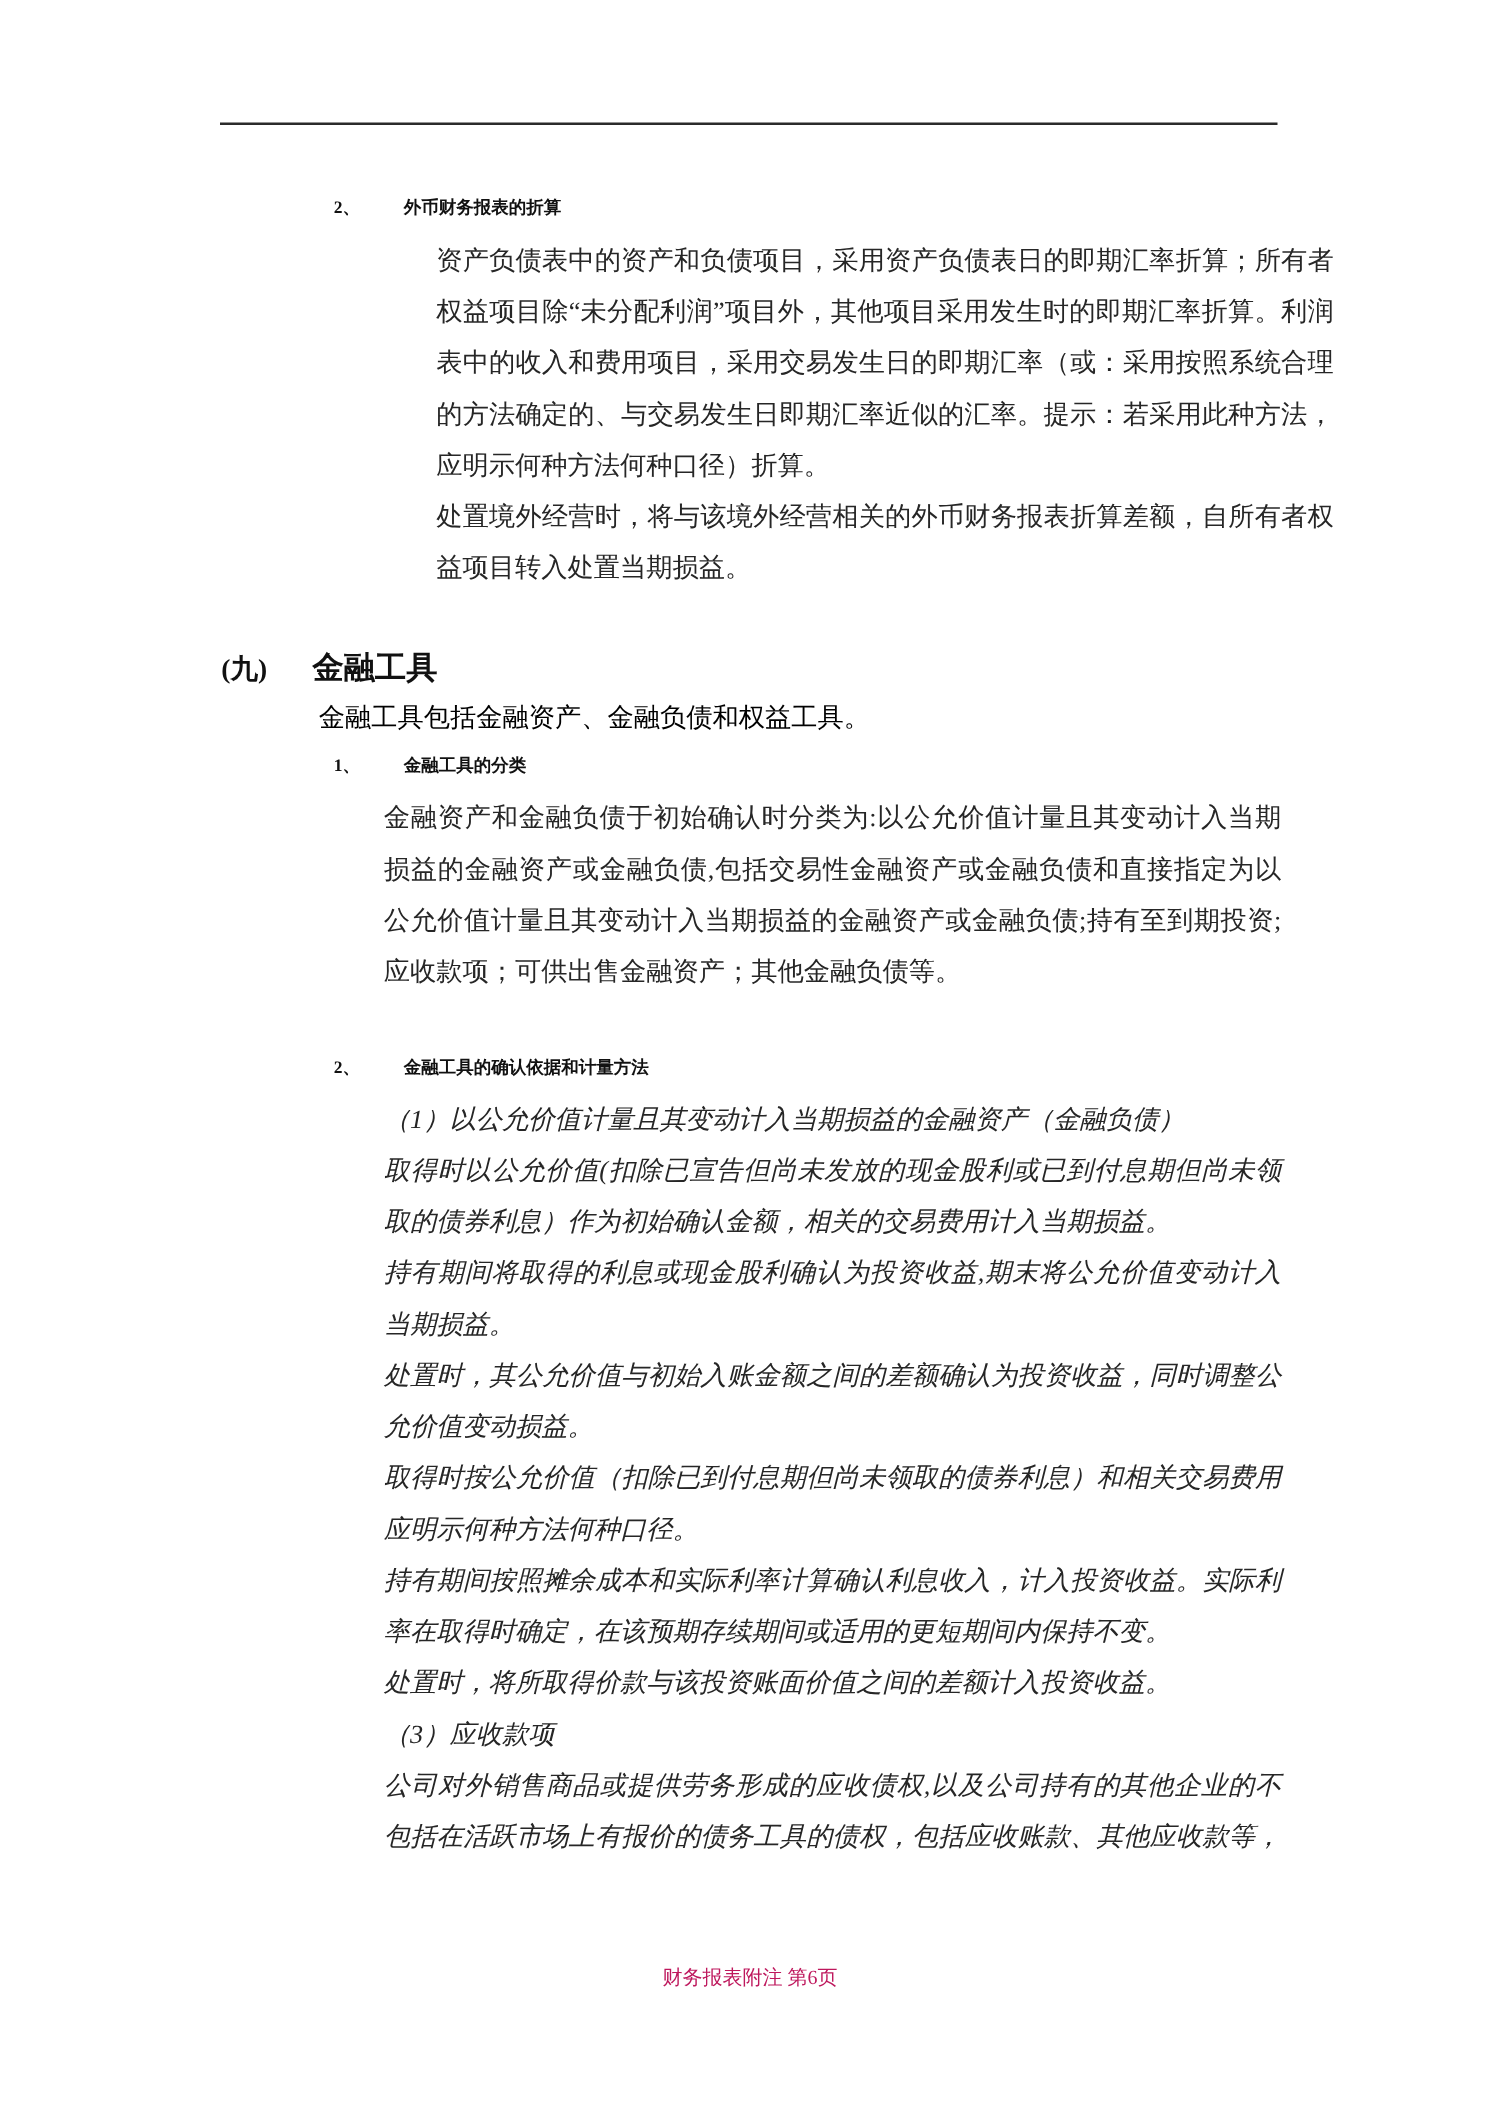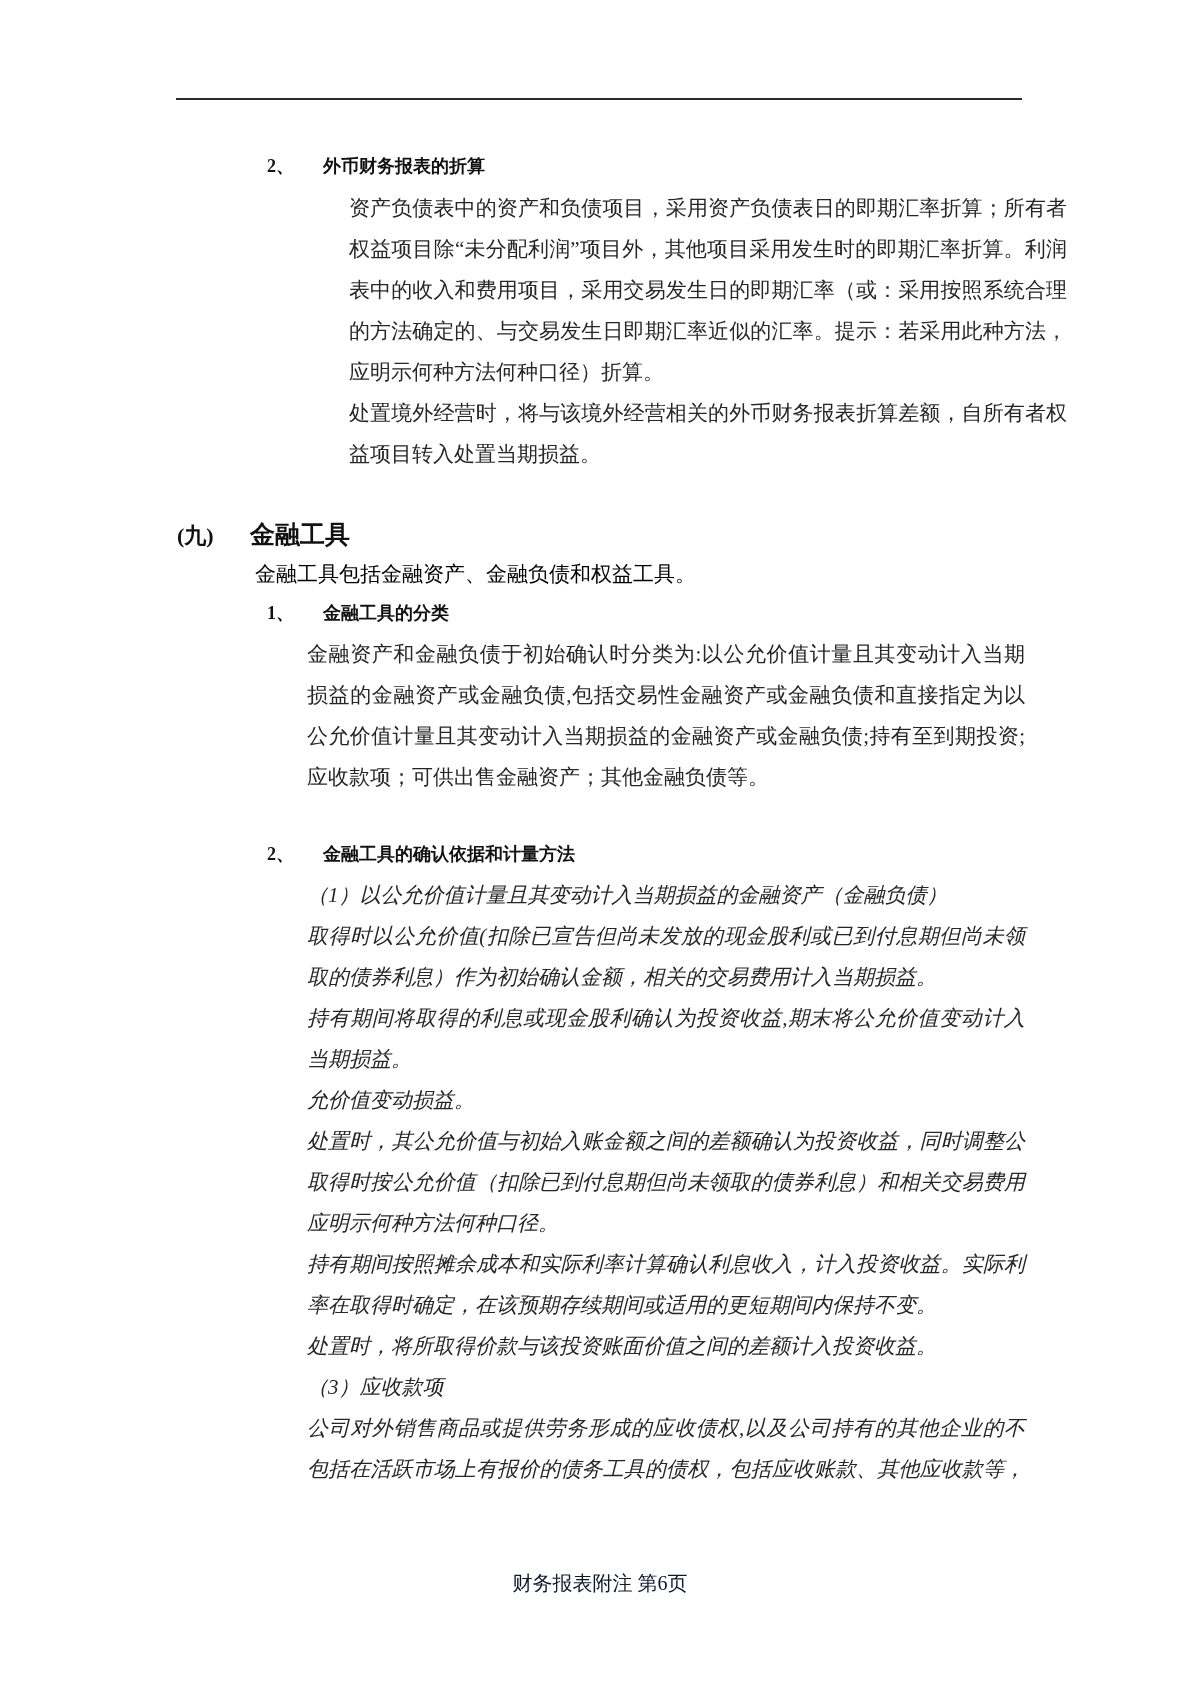--- a/index.html
+++ b/index.html
@@ -21,21 +21,21 @@
     left: 176px;
     top: 98px;
     width: 846px;
     height: 2px;
     background: #2b2b2b;
   }
   
   .subheading {
     position: absolute;
     left: 267px;
-    font-size: 18px;
+    font-size: 14px;
     font-weight: 700;
     color: #111111;
     line-height: 41px;
     white-space: nowrap;
   }
   .subheading .num {
     display: inline-block;
     width: 56px;
   }
   
@@ -76,23 +76,23 @@
     line-height: 41px;
     color: #000000;
     white-space: nowrap;
   }
   .footer {
     position: absolute;
     left: 0;
     top: 1568px;
     width: 1200px;
     text-align: center;
-    font-size: 20px;
+    font-size: 16px;
     line-height: 30px;
-    color: #0f172a;
+    color: #be185d;
   }
 </style>
 </head>
 <body>
 
 <div class="page">
 
   <div class="header-rule"></div>
 
   <div class="subheading" style="top:146px;">
@@ -129,22 +129,22 @@
   <div class="subheading" style="top:834px;">
     <span class="num">2、</span><span>金融工具的确认依据和计量方法</span>
   </div>
 
   <div class="para" style="top:875px;font-style:italic;">
     <div class="line end">（1）以公允价值计量且其变动计入当期损益的金融资产（金融负债）</div>
     <div class="line">取得时以公允价值(扣除已宣告但尚未发放的现金股利或已到付息期但尚未领</div>
     <div class="line end">取的债券利息）作为初始确认金额，相关的交易费用计入当期损益。</div>
     <div class="line">持有期间将取得的利息或现金股利确认为投资收益,期末将公允价值变动计入</div>
     <div class="line end">当期损益。</div>
+    <div class="line">处置时，其公允价值与初始入账金额之间的差额确认为投资收益，同时调整公</div>
     <div class="line end">允价值变动损益。</div>
-    <div class="line">处置时，其公允价值与初始入账金额之间的差额确认为投资收益，同时调整公</div>
     <div class="line">取得时按公允价值（扣除已到付息期但尚未领取的债券利息）和相关交易费用</div>
     <div class="line end">应明示何种方法何种口径。</div>
     <div class="line">持有期间按照摊余成本和实际利率计算确认利息收入，计入投资收益。实际利</div>
     <div class="line end">率在取得时确定，在该预期存续期间或适用的更短期间内保持不变。</div>
     <div class="line end">处置时，将所取得价款与该投资账面价值之间的差额计入投资收益。</div>
     <div class="line end">（3）应收款项</div>
     <div class="line">公司对外销售商品或提供劳务形成的应收债权,以及公司持有的其他企业的不</div>
     <div class="line">包括在活跃市场上有报价的债务工具的债权，包括应收账款、其他应收款等，</div>
   </div>
 

